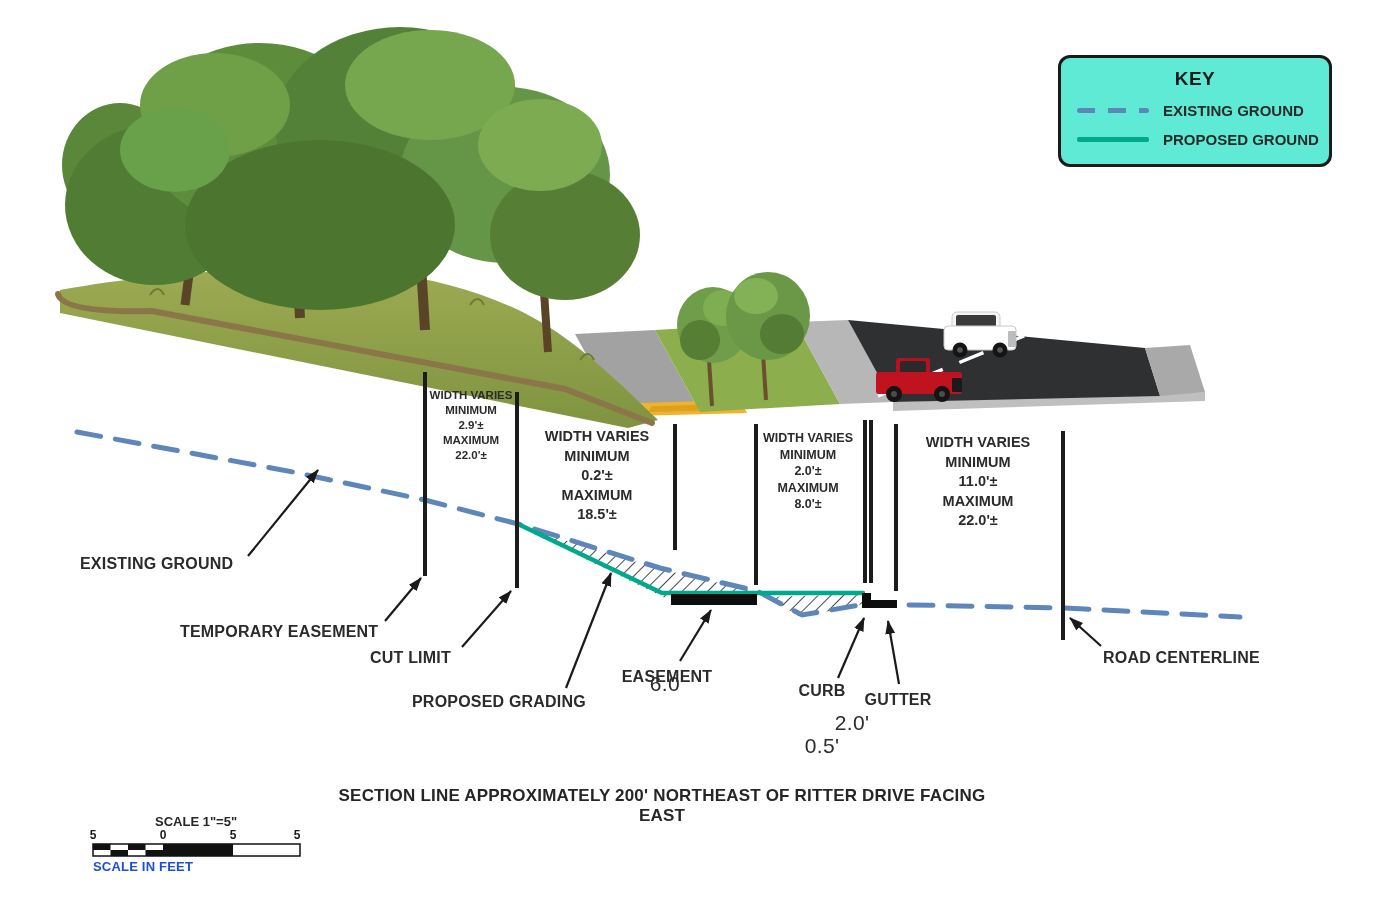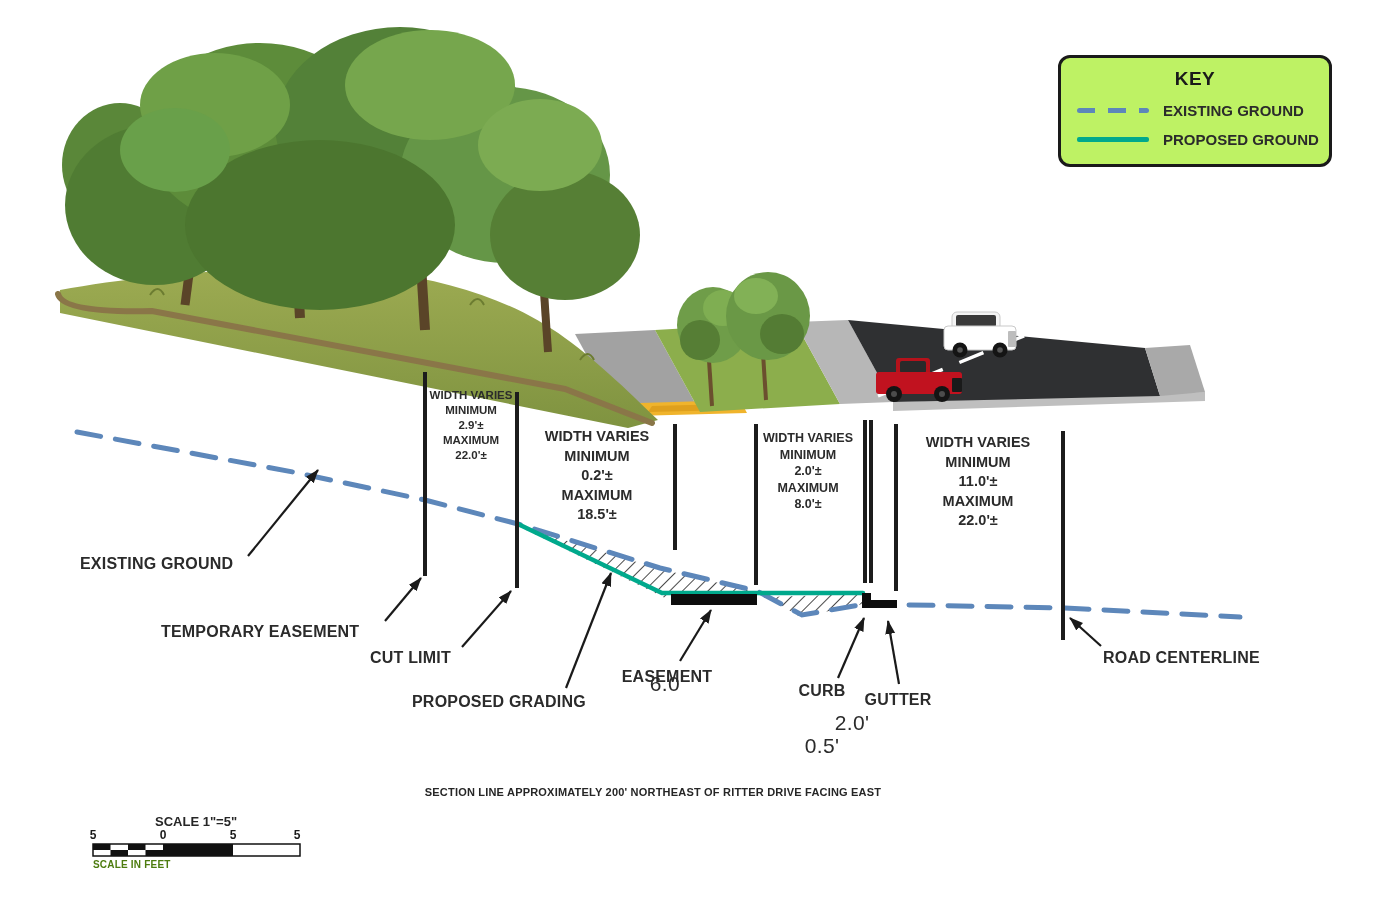--- a/index.html
+++ b/index.html
@@ -11,36 +11,36 @@
   .lbl{position:absolute;font-weight:bold;font-size:16px;letter-spacing:.2px;white-space:nowrap;color:#2b2b2b;}
   .ctr{transform:translateX(-50%);text-align:center;}
   .val{font-weight:normal;font-size:21px;letter-spacing:.3px;}
   .dim{position:absolute;transform:translateX(-50%);text-align:center;font-weight:bold;color:#2b2b2b;white-space:nowrap;}
   .dim.small{font-size:11.5px;line-height:15px;}
   .dim.mid{font-size:12.5px;line-height:16.5px;}
   .dim.big{font-size:14.5px;line-height:19.5px;}
   
   #keybox{
     position:absolute;left:1058px;top:55px;width:274px;height:112px;
-    border:3px solid #1a1a1a;border-radius:12px;background:#bef264;box-sizing:border-box;
+    border:3px solid #1a1a1a;border-radius:12px;background:#5eead4;box-sizing:border-box;
   }
   #keybox .key-title{text-align:center;font-weight:bold;font-size:19px;margin-top:10px;letter-spacing:.5px;color:#1a1a1a;}
   .key-row{display:flex;align-items:center;margin:12px 0 0 16px;}
   .key-swatch{width:72px;height:5px;border-radius:2px;flex:0 0 72px;margin-right:14px;}
   .key-swatch.dashed{
     background:repeating-linear-gradient(90deg,#5d87ba 0 18px,transparent 18px 31px);
     border-radius:3px;
   }
   .key-swatch.solid{background:#00a98c;}
   .key-row .key-label{font-weight:bold;font-size:15px;color:#2b2b2b;}
   
-  #caption{position:absolute;left:312px;top:786px;width:682px;text-align:center;font-weight:bold;font-size:11px;letter-spacing:.2px;color:#262626;}
+  #caption{position:absolute;left:321px;top:786px;width:682px;text-align:center;font-weight:bold;font-size:17px;letter-spacing:.2px;color:#262626;}
   #scale-title{position:absolute;left:155px;top:814px;font-weight:bold;font-size:13px;color:#262626;}
   .tick{position:absolute;top:828px;transform:translateX(-50%);font-weight:bold;font-size:12px;color:#1a1a1a;}
-  #scale-units{position:absolute;left:93px;top:859px;font-weight:bold;font-size:10px;letter-spacing:.2px;color:#4d7c0f;}
+  #scale-units{position:absolute;left:93px;top:859px;font-weight:bold;font-size:13px;letter-spacing:.2px;color:#1d4ed8;}
 </style>
 </head>
 <body>
 
 <div id="stage">
 
   <svg id="scene" width="1376" height="907" viewBox="0 0 1376 907">
     <defs>
       <pattern id="hatch" width="9" height="9" patternUnits="userSpaceOnUse" patternTransform="rotate(45)">
         <line x1="0" y1="0" x2="0" y2="9" stroke="#1a1a1a" stroke-width="1.6"></line>
@@ -199,21 +199,21 @@
   </div>
   <div class="dim big" style="left:978px;top:433px;">
     <div>WIDTH VARIES</div>
     <div>MINIMUM</div>
     <div>11.0'±</div>
     <div>MAXIMUM</div>
     <div>22.0'±</div>
   </div>
 
   <div class="lbl" style="left:80px;top:555px;">EXISTING GROUND</div>
-  <div class="lbl" style="left:161px;top:623px;">TEMPORARY EASEMENT</div>
+  <div class="lbl" style="left:180px;top:623px;">TEMPORARY EASEMENT</div>
   <div class="lbl" style="left:370px;top:649px;">CUT LIMIT</div>
   <div class="lbl" style="left:383px;top:693px;margin-left:29px;">PROPOSED GRADING</div>
 
   <div class="lbl ctr" style="left:667px;top:668px;">EASEMENT</div>
   <div class="lbl ctr val" style="left:667px;top:672px;">6.0'</div>
 
   <div class="lbl ctr" style="left:822px;top:682px;">CURB</div>
   <div class="lbl ctr val" style="left:822px;top:702px;margin-top:32px;">0.5'</div>
 
   <div class="lbl ctr" style="left:898px;top:691px;">GUTTER</div>

